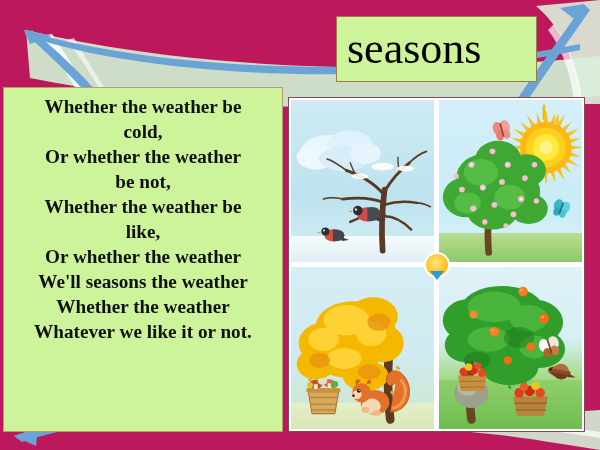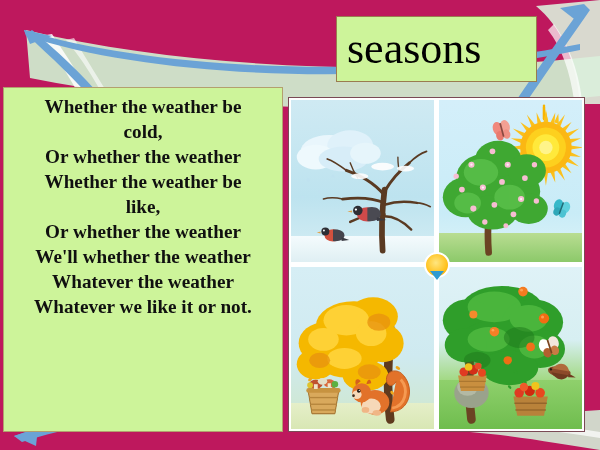--- a/index.html
+++ b/index.html
@@ -186,25 +186,26 @@
   </svg>
 
   <div id="title-box">
     <span id="title-text">seasons</span>
   </div>
 
   <div id="poem-box">
     <div class="poem-line">Whether the weather be</div>
     <div class="poem-line">cold,</div>
     <div class="poem-line">Or whether the weather</div>
+    <div class="poem-line">be not,</div>
     <div class="poem-line">Whether the weather be</div>
     <div class="poem-line">like,</div>
     <div class="poem-line">Or whether the weather</div>
-    <div class="poem-line">We'll whether the weather</div>
-    <div class="poem-line">Whatever the weather</div>
+    <div class="poem-line">We'll seasons the weather</div>
+    <div class="poem-line">Whether the weather</div>
     <div class="poem-line">Whatever we like it or not.</div>
   </div>
 
   <div id="picture-frame">
     <div id="picture">
 
       <div class="quad q-winter sky-winter">
         <div class="ground-snow"></div>
         <svg viewBox="0 0 150 150" width="100%" height="100%" style="position:absolute;left:0;top:0;">
 

